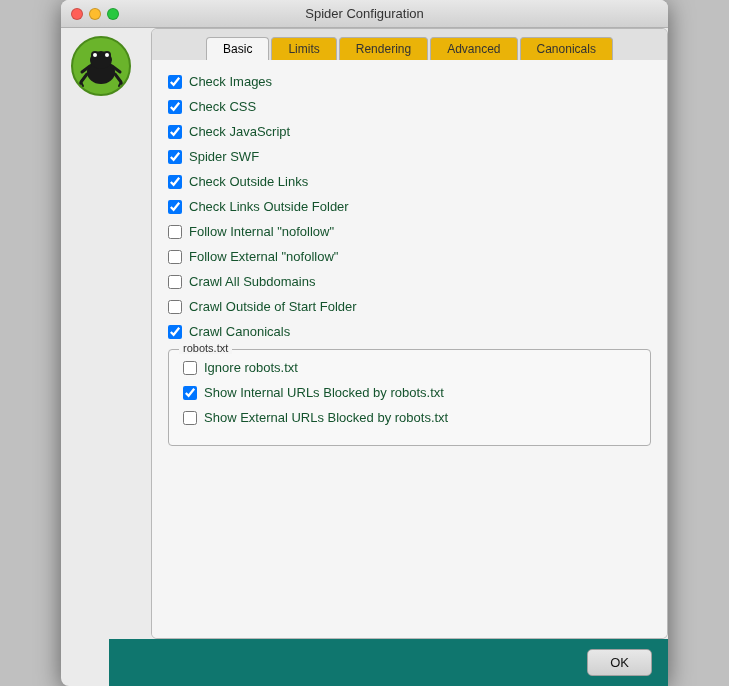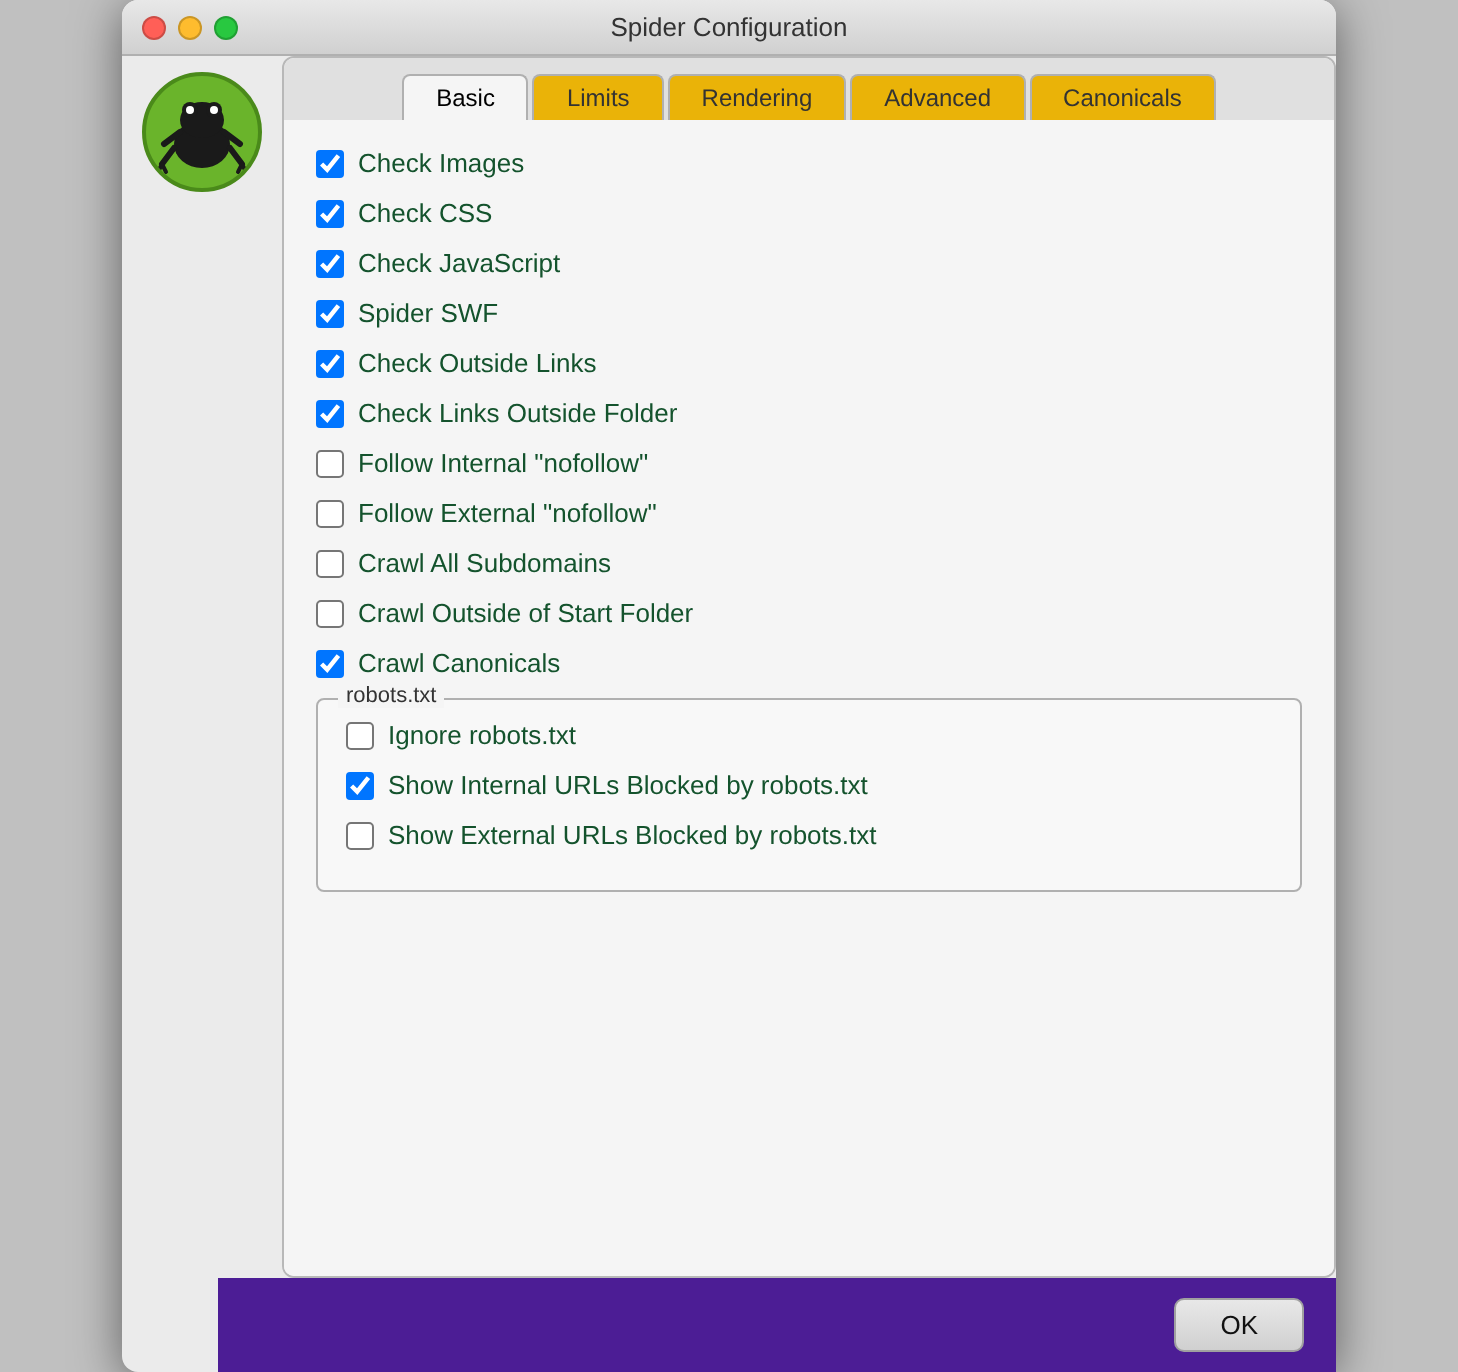--- a/index.html
+++ b/index.html
@@ -60,20 +60,21 @@
 
     .title-text {
       font-size: 13px;
       font-weight: 500;
       color: #333;
     }
 
     .window-body {
       display: flex;
       flex: 1;
+      gap: 10px;
     }
 
     .logo-area {
       width: 80px;
       display: flex;
       align-items: flex-start;
       justify-content: center;
       padding-top: 8px;
     }
 
@@ -172,21 +173,21 @@
       padding: 0 4px;
       font-size: 11px;
       color: #333;
     }
 
     .footer {
       padding: 10px 16px;
       display: flex;
       justify-content: flex-end;
       align-items: flex-start;
-      background: #4c1d95;
+      background: #0f766e;
       margin-left: 48px;
     }
 
     .ok-button {
       padding: 5px 22px;
       font-size: 13px;
       background: linear-gradient(to bottom, #e8e8e8, #d0d0d0);
       border: 1px solid #a0a0a0;
       border-radius: 5px;
       cursor: pointer;

